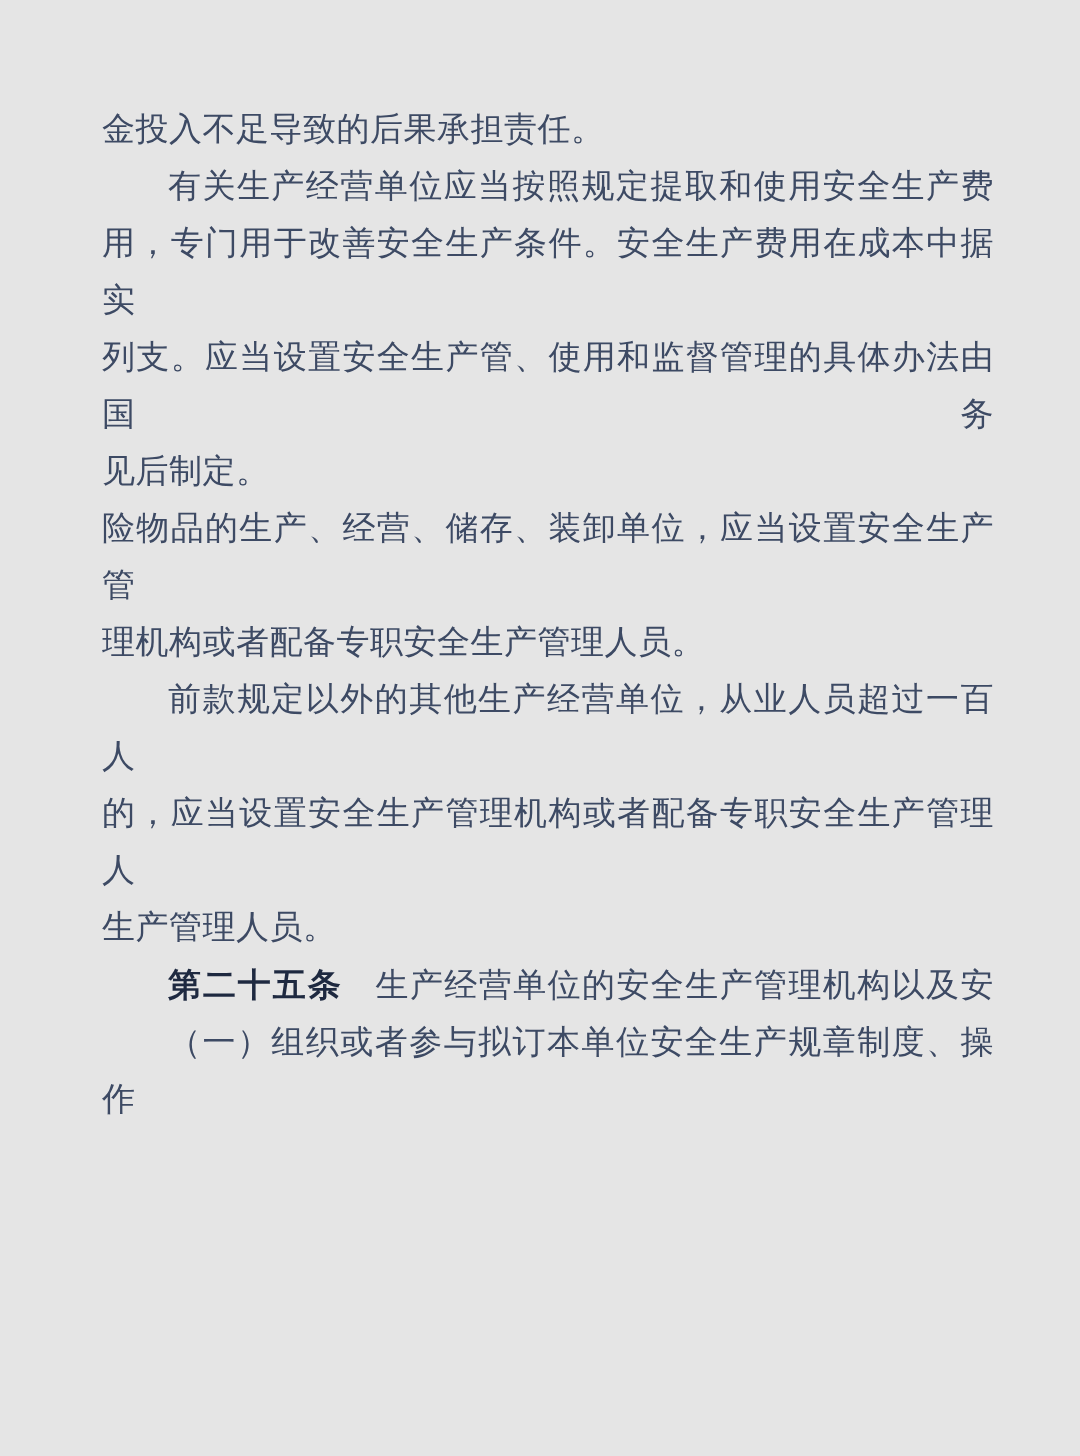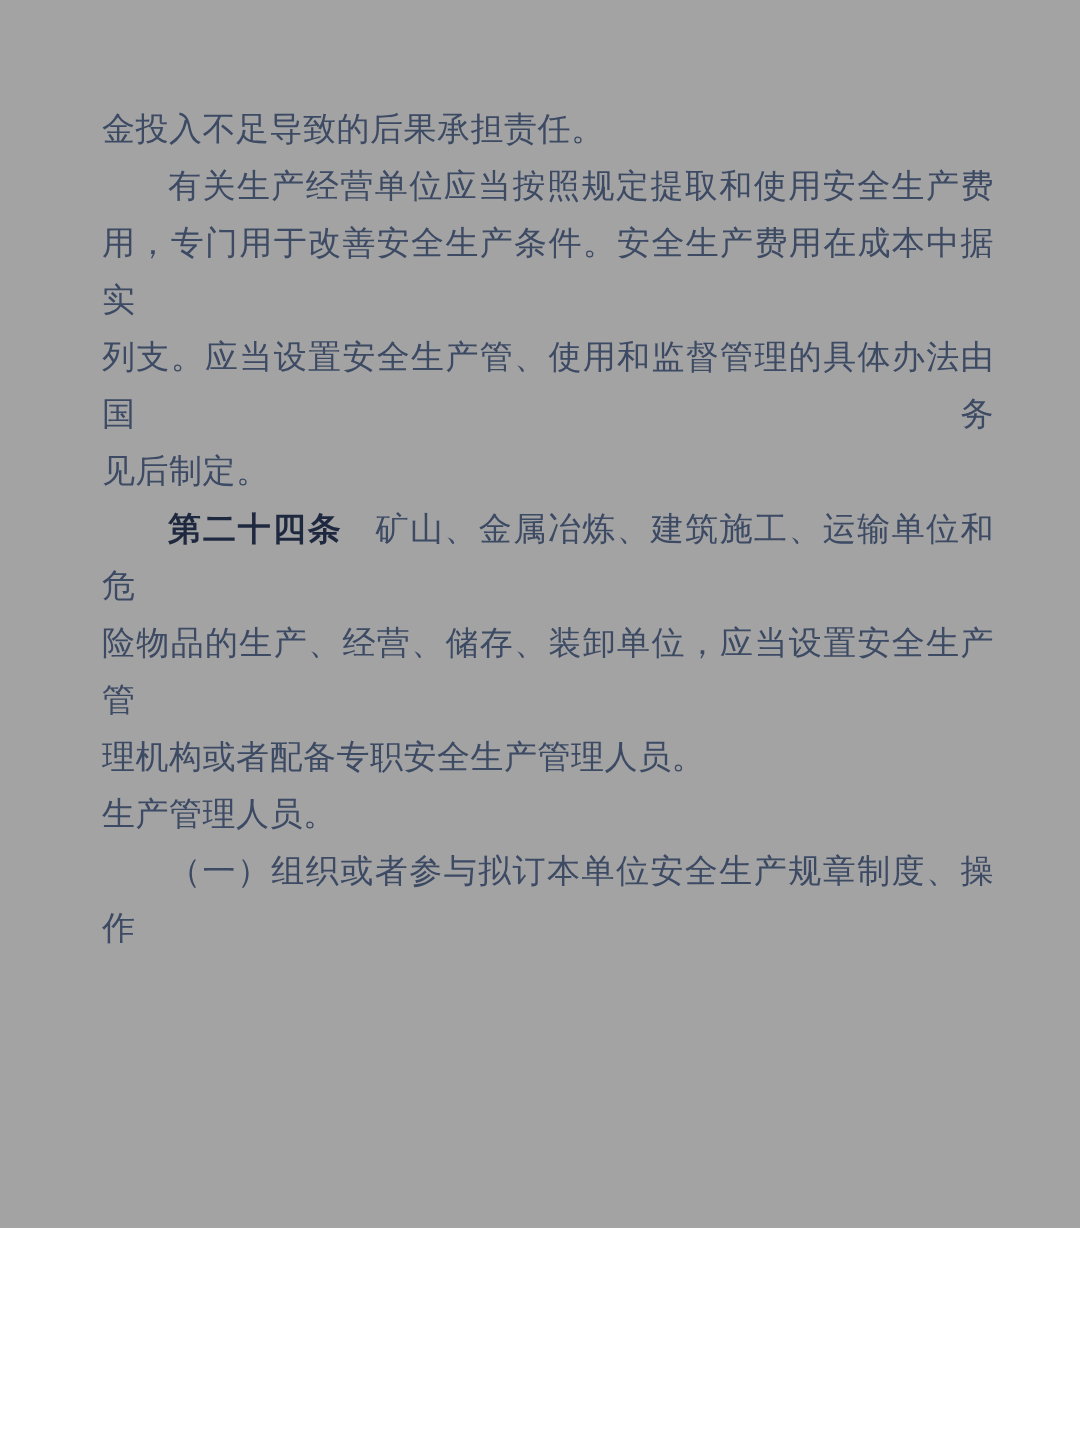--- a/index.html
+++ b/index.html
@@ -5,22 +5,22 @@
 <style>
   html, body {
     margin: 0;
     padding: 0;
     background: #ffffff;
   }
   .page {
     position: relative;
     box-sizing: border-box;
     width: 1080px;
-    height: 1228px;
-    background: #a3a3a3;
+    height: 1456px;
+    background: #e5e5e5;
     padding: 101px 86px 0 102px;
     overflow: hidden;
     font-family: "Liberation Serif", "DejaVu Serif", serif;
     font-size: 33px;
     line-height: 57px;
     color: #3d4a64;
     letter-spacing: 0.5px;
   }
   .line {
     text-align: left;
@@ -49,24 +49,26 @@
 
 <div class="page">
 
   <div class="line">金投入不足导致的后果承担责任。</div>
 
   <div class="line j indent">有关生产经营单位应当按照规定提取和使用安全生产费</div>
   <div class="line j">用，专门用于改善安全生产条件。安全生产费用在成本中据实</div>
   <div class="line j">列支。应当设置安全生产管、使用和监督管理的具体办法由国务</div>
   <div class="line">见后制定。</div>
 
-  <div class="line j indent">
-    <b class="article">第二十四条</b><span>矿山、金属冶炼、建筑施工、运输单位和危</span>
-  </div>
   <div class="line j">险物品的生产、经营、储存、装卸单位，应当设置安全生产管</div>
   <div class="line">理机构或者配备专职安全生产管理人员。</div>
 
+  <div class="line j indent">前款规定以外的其他生产经营单位，从业人员超过一百人</div>
+  <div class="line j">的，应当设置安全生产管理机构或者配备专职安全生产管理人</div>
   <div class="line">生产管理人员。</div>
 
+  <div class="line j indent">
+    <b class="article">第二十五条</b><span>生产经营单位的安全生产管理机构以及安</span>
+  </div>
 
   <div class="line j indent">（一）组织或者参与拟订本单位安全生产规章制度、操作</div>
 
 </div>
 
 </body></html>

